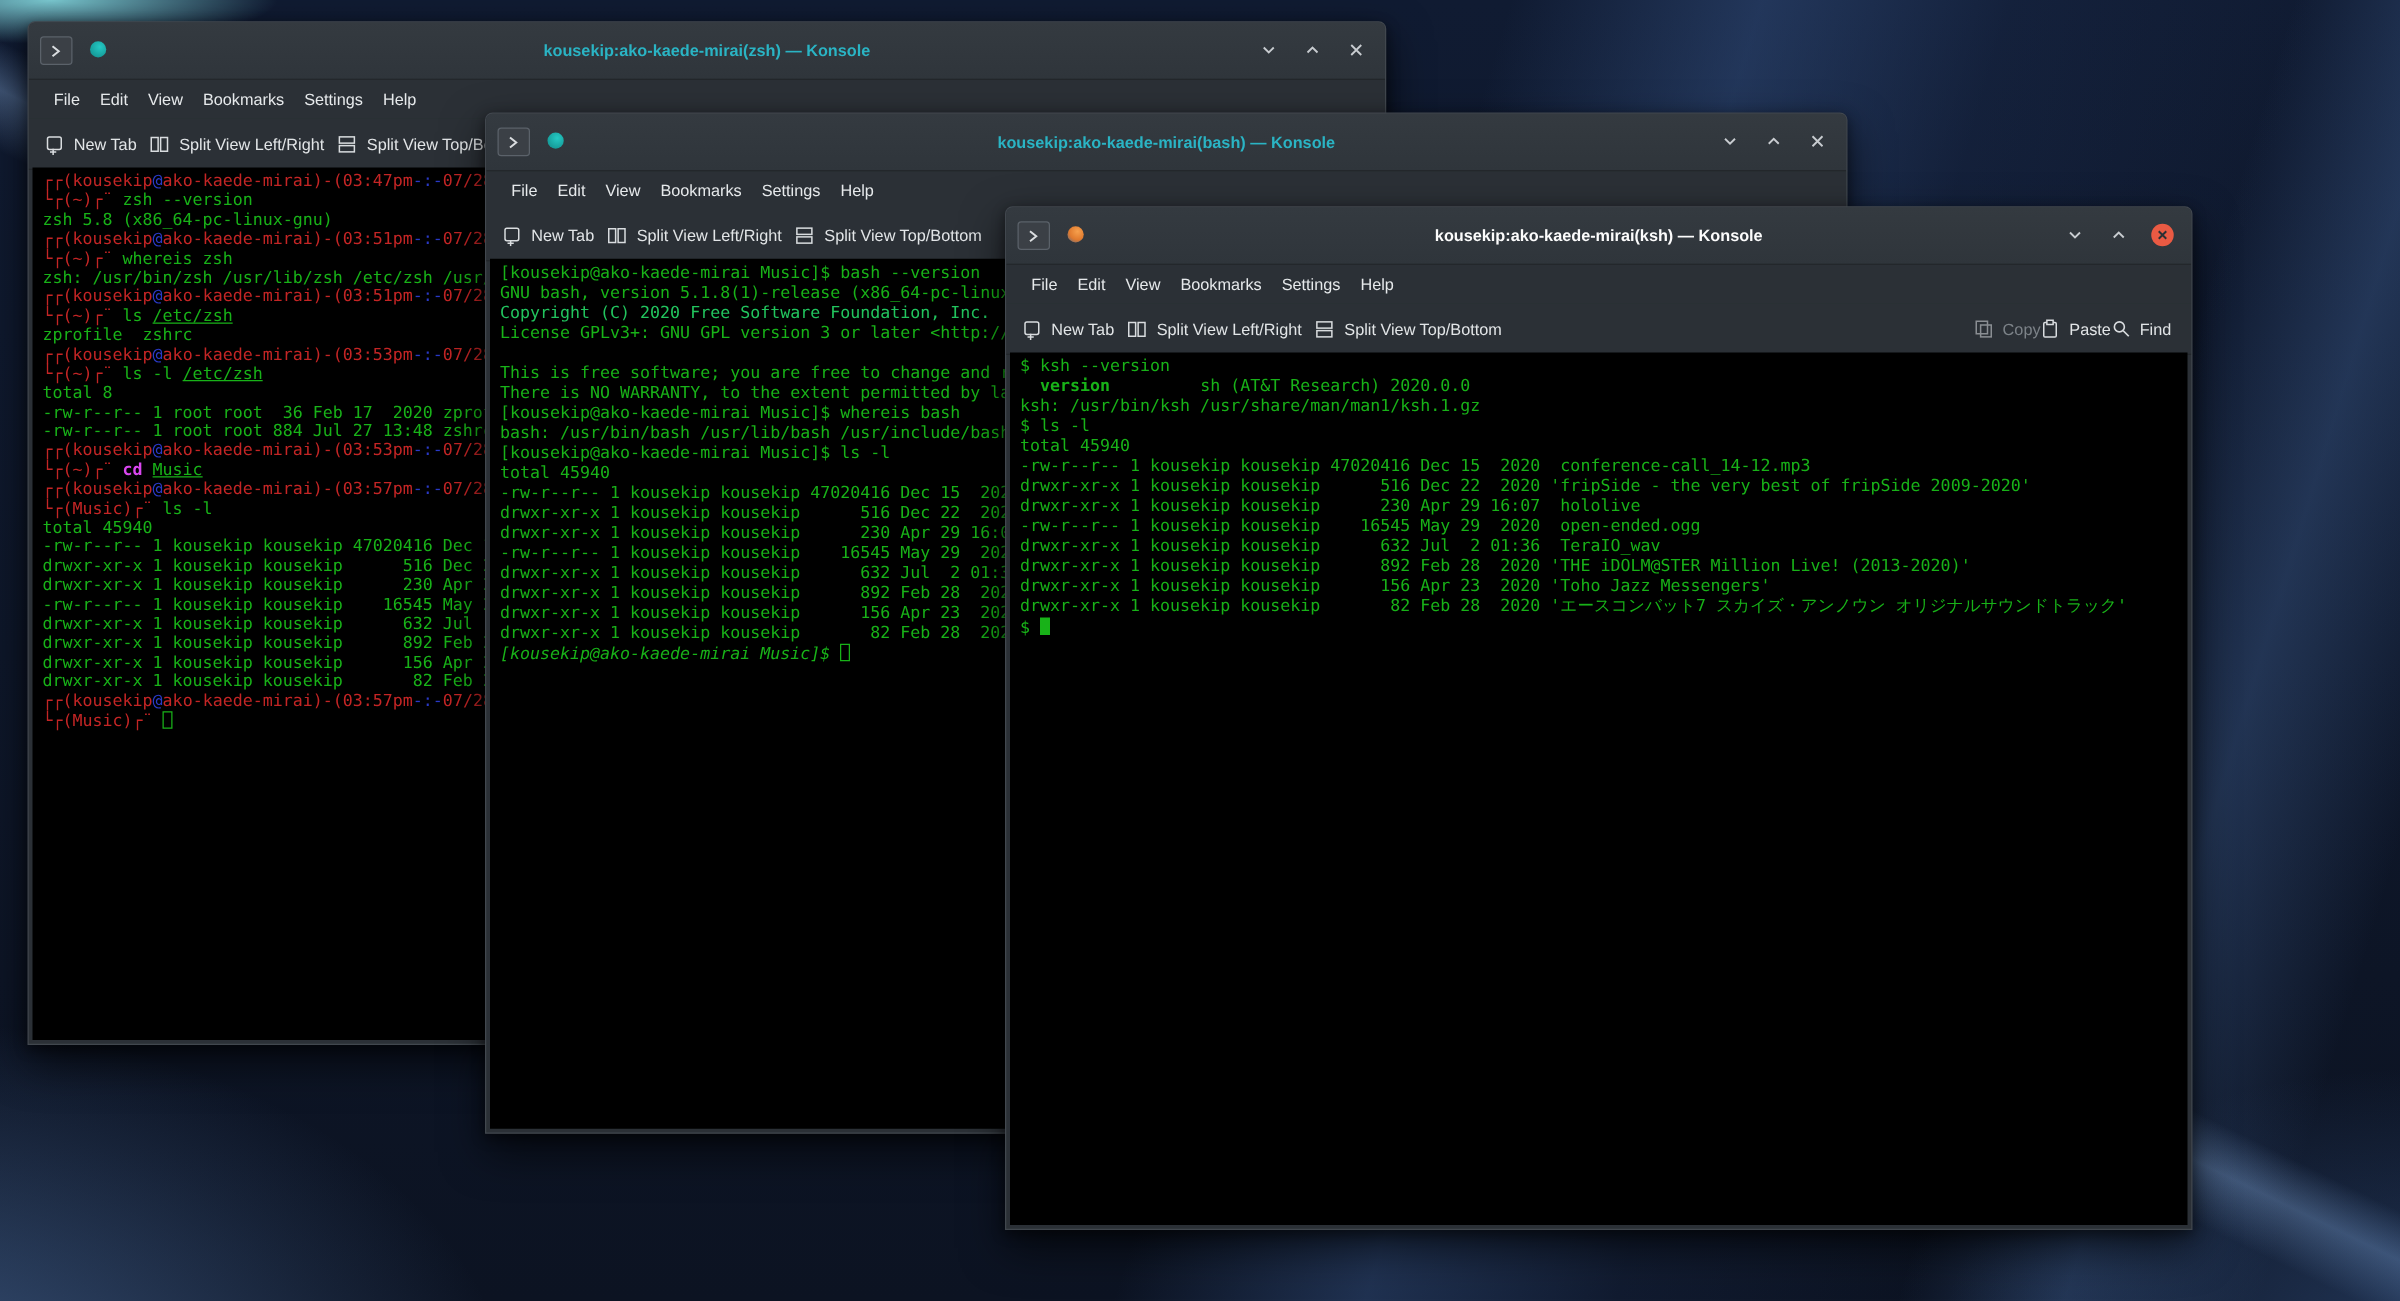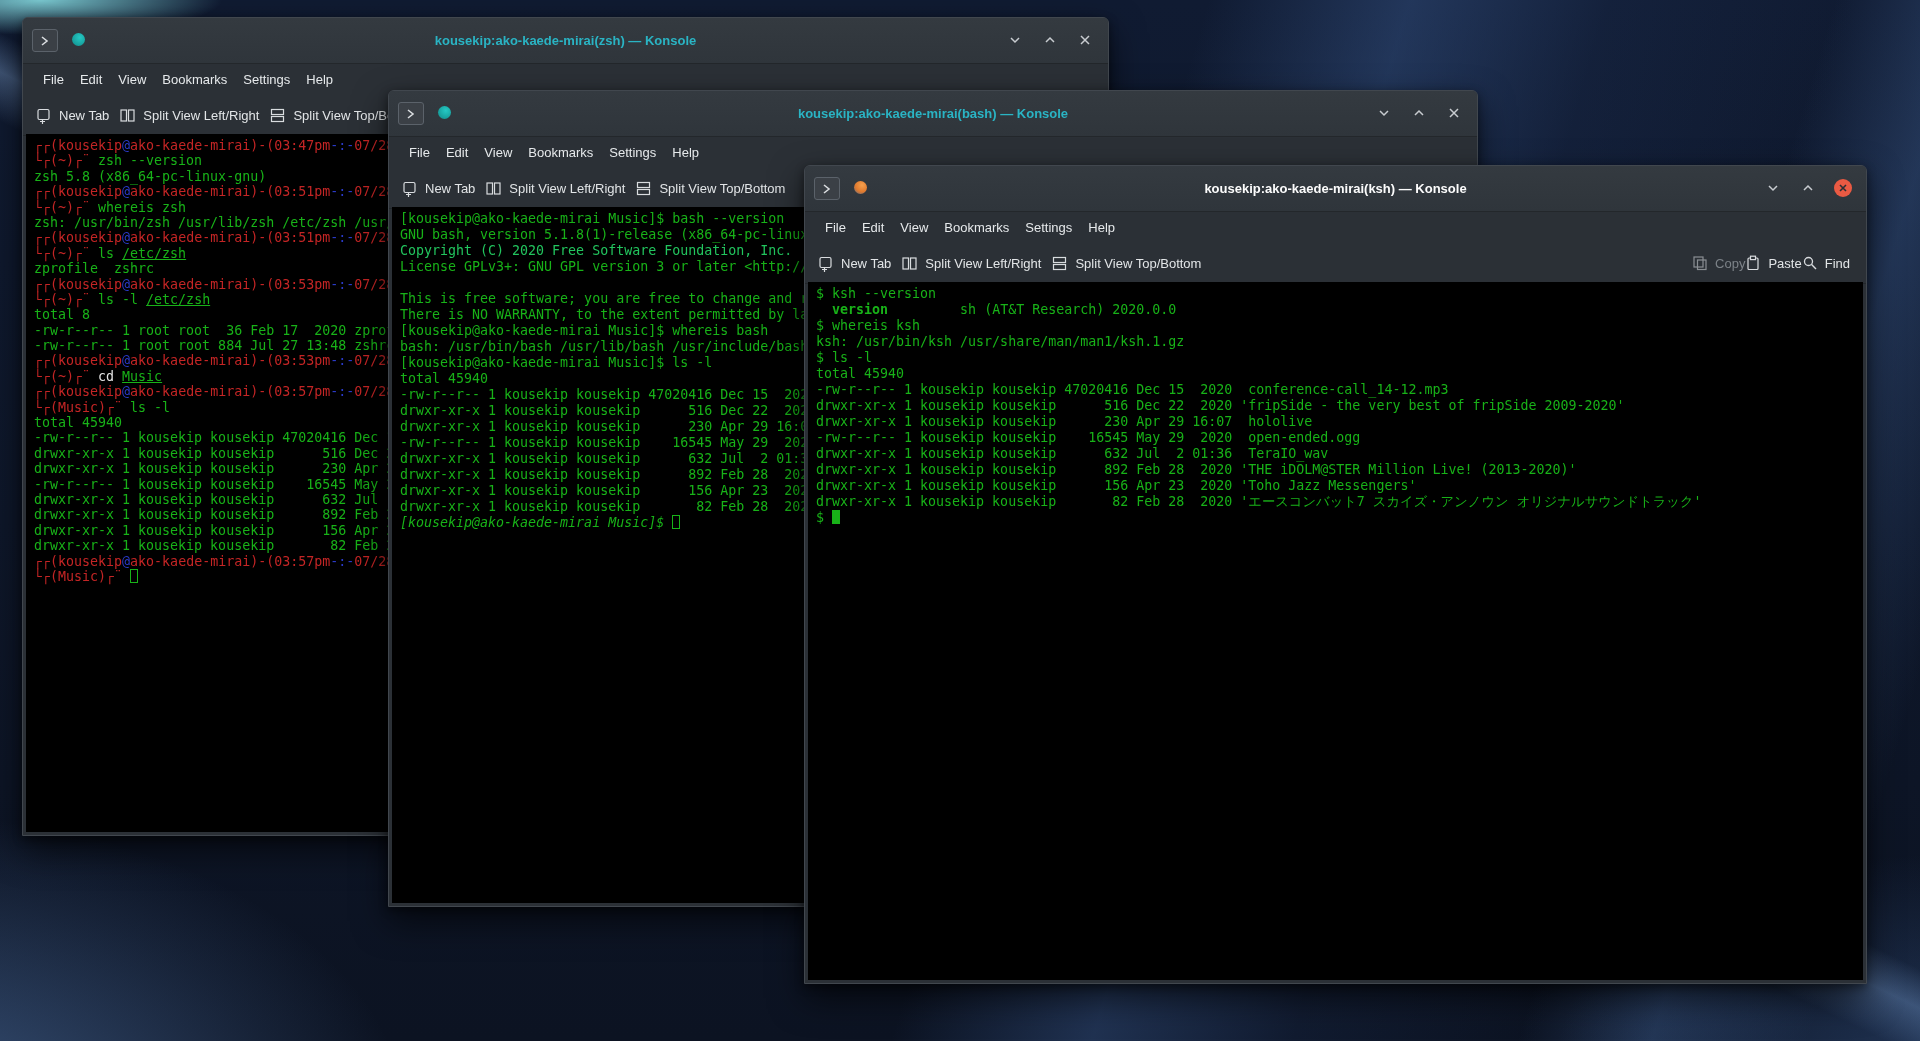--- a/index.html
+++ b/index.html
@@ -122,21 +122,21 @@
       <div class="tline"><span style="color: rgb(24, 178, 24);">zsh: /usr/bin/zsh /usr/lib/zsh /etc/zsh /usr/share/zsh</span></div>
       <div class="tline"><span style="color: rgb(196, 37, 37);">┌┌(</span><span style="color: rgb(196, 37, 37);">kousekip</span><span style="color: rgb(42, 58, 200);">@</span><span style="color: rgb(196, 37, 37);">ako-kaede-mirai</span><span style="color: rgb(196, 37, 37);">)-(</span><span style="color: rgb(196, 37, 37);">03:51pm</span><span style="color: rgb(42, 58, 200);">-:-</span><span style="color: rgb(196, 37, 37);">07/28)</span></div>
       <div class="tline"><span style="color: rgb(196, 37, 37);">└┌(~)┌¨ </span><span style="color: rgb(24, 178, 24);">ls </span><span class="seg-u" style="color: rgb(24, 178, 24);">/etc/zsh</span></div>
       <div class="tline"><span style="color: rgb(24, 178, 24);">zprofile  zshrc</span></div>
       <div class="tline"><span style="color: rgb(196, 37, 37);">┌┌(</span><span style="color: rgb(196, 37, 37);">kousekip</span><span style="color: rgb(42, 58, 200);">@</span><span style="color: rgb(196, 37, 37);">ako-kaede-mirai</span><span style="color: rgb(196, 37, 37);">)-(</span><span style="color: rgb(196, 37, 37);">03:53pm</span><span style="color: rgb(42, 58, 200);">-:-</span><span style="color: rgb(196, 37, 37);">07/28)</span></div>
       <div class="tline"><span style="color: rgb(196, 37, 37);">└┌(~)┌¨ </span><span style="color: rgb(24, 178, 24);">ls -l </span><span class="seg-u" style="color: rgb(24, 178, 24);">/etc/zsh</span></div>
       <div class="tline"><span style="color: rgb(24, 178, 24);">total 8</span></div>
       <div class="tline"><span style="color: rgb(24, 178, 24);">-rw-r--r-- 1 root root  36 Feb 17  2020 zprofile</span></div>
       <div class="tline"><span style="color: rgb(24, 178, 24);">-rw-r--r-- 1 root root 884 Jul 27 13:48 zshrc</span></div>
       <div class="tline"><span style="color: rgb(196, 37, 37);">┌┌(</span><span style="color: rgb(196, 37, 37);">kousekip</span><span style="color: rgb(42, 58, 200);">@</span><span style="color: rgb(196, 37, 37);">ako-kaede-mirai</span><span style="color: rgb(196, 37, 37);">)-(</span><span style="color: rgb(196, 37, 37);">03:53pm</span><span style="color: rgb(42, 58, 200);">-:-</span><span style="color: rgb(196, 37, 37);">07/28)</span></div>
-      <div class="tline"><span style="color: rgb(196, 37, 37);">└┌(~)┌¨ </span><span style="color: #e5e5e5;">cd </span><span class="seg-u" style="color: rgb(24, 178, 24);">Music</span></div>
+      <div class="tline"><span style="color: rgb(196, 37, 37);">└┌(~)┌¨ </span><span style="color: #d946ef; font-weight: bold;">cd </span><span class="seg-u" style="color: rgb(24, 178, 24);">Music</span></div>
       <div class="tline"><span style="color: rgb(196, 37, 37);">┌┌(</span><span style="color: rgb(196, 37, 37);">kousekip</span><span style="color: rgb(42, 58, 200);">@</span><span style="color: rgb(196, 37, 37);">ako-kaede-mirai</span><span style="color: rgb(196, 37, 37);">)-(</span><span style="color: rgb(196, 37, 37);">03:57pm</span><span style="color: rgb(42, 58, 200);">-:-</span><span style="color: rgb(196, 37, 37);">07/28)</span></div>
       <div class="tline"><span style="color: rgb(196, 37, 37);">└┌(Music)┌¨ </span><span style="color: rgb(24, 178, 24);">ls -l</span></div>
       <div class="tline"><span style="color: rgb(24, 178, 24);">total 45940</span></div>
       <div class="tline"><span style="color: rgb(24, 178, 24);">-rw-r--r-- 1 kousekip kousekip 47020416 Dec 15  2020  conference-call_14-12.mp3</span></div>
       <div class="tline"><span style="color: rgb(24, 178, 24);">drwxr-xr-x 1 kousekip kousekip      516 Dec 22  2020 'fripSide - the very best of fripSide 2009-2020'</span></div>
       <div class="tline"><span style="color: rgb(24, 178, 24);">drwxr-xr-x 1 kousekip kousekip      230 Apr 29 16:07  hololive</span></div>
       <div class="tline"><span style="color: rgb(24, 178, 24);">-rw-r--r-- 1 kousekip kousekip    16545 May 29  2020  open-ended.ogg</span></div>
       <div class="tline"><span style="color: rgb(24, 178, 24);">drwxr-xr-x 1 kousekip kousekip      632 Jul  2 01:36  TeraIO_wav</span></div>
       <div class="tline"><span style="color: rgb(24, 178, 24);">drwxr-xr-x 1 kousekip kousekip      892 Feb 28  2020 'THE iDOLM@STER Million Live! (2013-2020)'</span></div>
       <div class="tline"><span style="color: rgb(24, 178, 24);">drwxr-xr-x 1 kousekip kousekip      156 Apr 23  2020 'Toho Jazz Messengers'</span></div>
@@ -221,21 +221,21 @@
       <div class="tline"><span style="color: rgb(24, 178, 24);">drwxr-xr-x 1 kousekip kousekip      230 Apr 29 16:07  hololive</span></div>
       <div class="tline"><span style="color: rgb(24, 178, 24);">-rw-r--r-- 1 kousekip kousekip    16545 May 29  2020  open-ended.ogg</span></div>
       <div class="tline"><span style="color: rgb(24, 178, 24);">drwxr-xr-x 1 kousekip kousekip      632 Jul  2 01:36  TeraIO_wav</span></div>
       <div class="tline"><span style="color: rgb(24, 178, 24);">drwxr-xr-x 1 kousekip kousekip      892 Feb 28  2020 'THE iDOLM@STER Million Live! (2013-2020)'</span></div>
       <div class="tline"><span style="color: rgb(24, 178, 24);">drwxr-xr-x 1 kousekip kousekip      156 Apr 23  2020 'Toho Jazz Messengers'</span></div>
       <div class="tline"><span style="color: rgb(24, 178, 24);">drwxr-xr-x 1 kousekip kousekip       82 Feb 28  2020 'エースコンバット7 スカイズ・アンノウン オリジナルサウンドトラック'</span></div>
       <div class="tline"><span style="color: rgb(24, 178, 24); font-style: italic;">[kousekip@ako-kaede-mirai Music]$ </span><span class="cur hollow"></span></div>
     </div>
 </div>
 
-<div class="window" style="left:804px;top:165px;width:1063px;height:819px;z-index:3">
+<div class="window" style="left:804px;top:165px;width:950px;height:819px;z-index:3">
   <div class="titlebar">
     <div class="app-icon">
       <svg width="12" height="12" viewBox="0 0 12 12">
           <polyline points="3,2 8,6 3,10" fill="none" stroke="#d9dcdf" stroke-width="1.6"></polyline>
         </svg>
     </div>
     <div class="tab-dot dot-orange"></div>
     <div class="title" style="color:#fcfcfc">kousekip:ako-kaede-mirai(ksh) — Konsole</div>
     <div class="winbtns">
       <span class="wb">
@@ -305,21 +305,20 @@
             <circle cx="6.5" cy="6.5" r="4" fill="none" stroke="#d9dcdf" stroke-width="1.3"></circle>
             <path d="M9.6 9.6 L14 14" stroke="#d9dcdf" stroke-width="1.4"></path>
           </svg>
         <span>Find</span>
         </span>
     </span>
   </div>
   <div class="term lh16">
       <div class="tline"><span style="color: rgb(24, 178, 24);">$ ksh --version</span></div>
       <div class="tline"><span style="color: rgb(24, 178, 24);">  </span><span class="seg-b" style="color: rgb(24, 178, 24);">version</span><span style="color: rgb(24, 178, 24);">         sh (AT&amp;T Research) 2020.0.0</span></div>
-      <div class="tline"><span style="color: rgb(24, 178, 24);">$ whereis ksh</span></div>
       <div class="tline"><span style="color: rgb(24, 178, 24);">ksh: /usr/bin/ksh /usr/share/man/man1/ksh.1.gz</span></div>
       <div class="tline"><span style="color: rgb(24, 178, 24);">$ ls -l</span></div>
       <div class="tline"><span style="color: rgb(24, 178, 24);">total 45940</span></div>
       <div class="tline"><span style="color: rgb(24, 178, 24);">-rw-r--r-- 1 kousekip kousekip 47020416 Dec 15  2020  conference-call_14-12.mp3</span></div>
       <div class="tline"><span style="color: rgb(24, 178, 24);">drwxr-xr-x 1 kousekip kousekip      516 Dec 22  2020 'fripSide - the very best of fripSide 2009-2020'</span></div>
       <div class="tline"><span style="color: rgb(24, 178, 24);">drwxr-xr-x 1 kousekip kousekip      230 Apr 29 16:07  hololive</span></div>
       <div class="tline"><span style="color: rgb(24, 178, 24);">-rw-r--r-- 1 kousekip kousekip    16545 May 29  2020  open-ended.ogg</span></div>
       <div class="tline"><span style="color: rgb(24, 178, 24);">drwxr-xr-x 1 kousekip kousekip      632 Jul  2 01:36  TeraIO_wav</span></div>
       <div class="tline"><span style="color: rgb(24, 178, 24);">drwxr-xr-x 1 kousekip kousekip      892 Feb 28  2020 'THE iDOLM@STER Million Live! (2013-2020)'</span></div>
       <div class="tline"><span style="color: rgb(24, 178, 24);">drwxr-xr-x 1 kousekip kousekip      156 Apr 23  2020 'Toho Jazz Messengers'</span></div>

